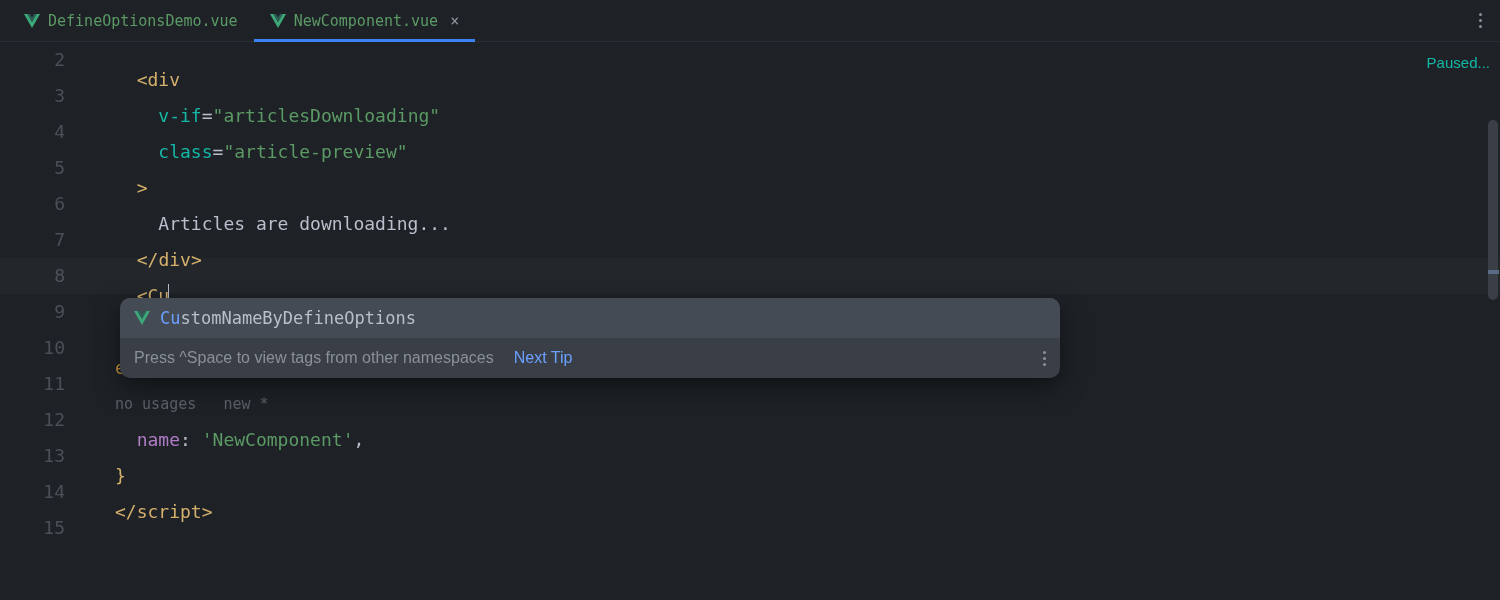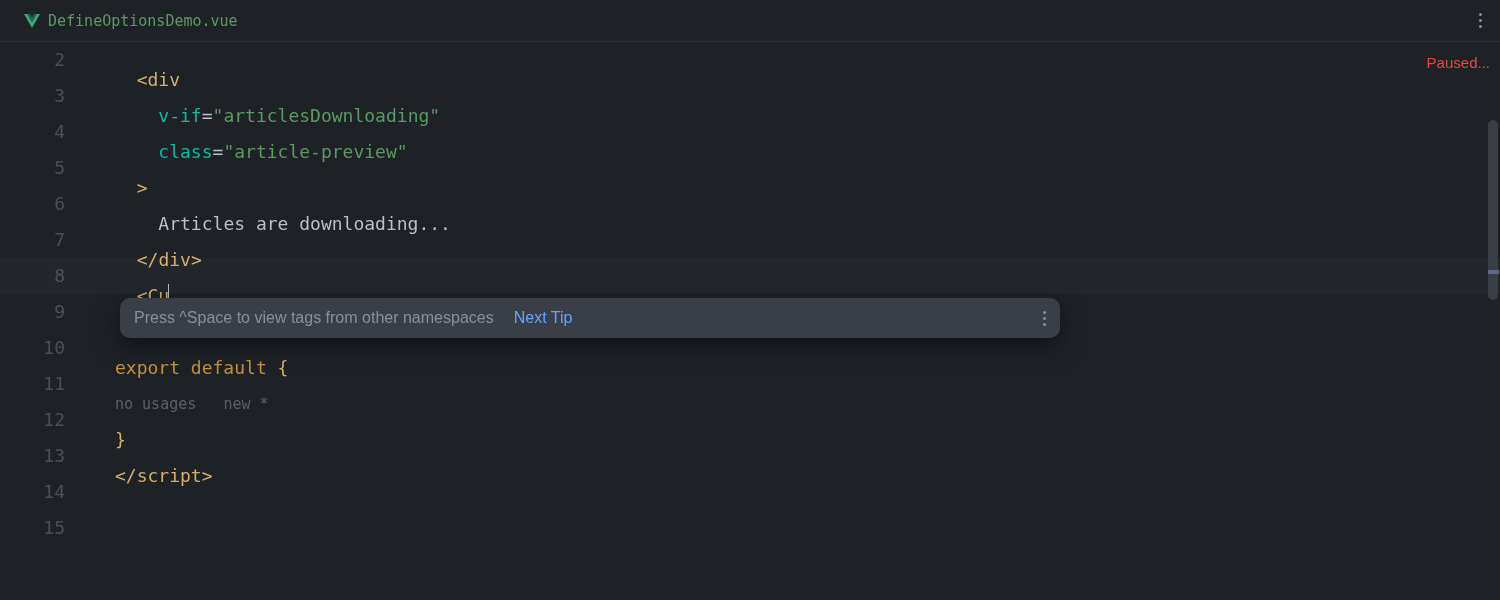--- a/index.html
+++ b/index.html
@@ -109,21 +109,21 @@
     display:inline-block; width:1px; height:22px; background:#b9bfcb;
     vertical-align:middle; margin-left:-1px;
     position:relative; top:-2px;
   }
 
   .status-paused {
     position: absolute;
     top: 54px;
     right: 10px;
     font-size: 15px;
-    color: #ef4444;
+    color: #14b8a6;
     font-family: sans-serif;
   }
 
   
   .popup {
     position: absolute;
     left: 120px;
     top: calc(42px + 36px*7 + 4px);
     width: 940px;
     background: #3a3f47;
@@ -180,20 +180,30 @@
 
 <div class="tabs">
   <div class="tab">
     <span class="vue-icon">
       <svg width="16" height="14" viewBox="0 0 32 28">
           <path d="M0 0 L16 28 L32 0 L25 0 L16 16 L7 0 Z" fill="#3ca877"></path>
           <path d="M7 0 L16 16 L25 0 L20 0 L16 7 L12 0 Z" fill="#2d5f57"></path>
         </svg>
     </span>
     <span>DefineOptionsDemo.vue</span>
+  </div>
+  <div class="tab active">
+    <span class="vue-icon">
+      <svg width="16" height="14" viewBox="0 0 32 28">
+          <path d="M0 0 L16 28 L32 0 L25 0 L16 16 L7 0 Z" fill="#3ca877"></path>
+          <path d="M7 0 L16 16 L25 0 L20 0 L16 7 L12 0 Z" fill="#2d5f57"></path>
+        </svg>
+    </span>
+    <span>NewComponent.vue</span>
+    <span class="close-x">×</span>
   </div>
   <div class="kebab">
     <span></span>
       <span></span>
       <span></span>
   </div>
 </div>
 
 <div class="status-paused">Paused...</div>
 
@@ -222,30 +232,40 @@
     <div class="code-line">    <span class="c-attr">v-if</span><span class="c-punct">=</span><span class="c-str">"</span><span class="c-str">articlesDownloading</span><span class="c-str">"</span></div>
     <div class="code-line">    <span class="c-attr">class</span><span class="c-punct">=</span><span class="c-str">"</span><span class="c-str">article-preview</span><span class="c-str">"</span></div>
     <div class="code-line">  <span class="c-lt">&gt;</span></div>
     <div class="code-line">    <span class="c-text">Articles are downloading...</span></div>
     <div class="code-line">  <span class="c-lt">&lt;/</span><span class="c-tag">div</span><span class="c-lt">&gt;</span></div>
     <div class="code-line">  <span class="c-lt">&lt;</span><span class="c-tag">Cu</span><span class="caret"></span></div>
     <div class="code-line"></div>
     <div class="code-line"></div>
     <div class="code-line" style="margin-top:-36px"><span class="c-keyword">export </span><span class="c-keyword">default </span><span class="c-brace">{</span></div>
     <div class="code-line c-muted" style="font-size:15px;"><span>no usages</span>   <span>new *</span></div>
+    <div class="code-line">  <span class="c-prop">name</span><span class="c-punct">: </span><span class="c-str">'</span><span class="c-str">NewComponent</span><span class="c-str">'</span><span class="c-punct">,</span></div>
     <div class="code-line"><span class="c-brace">}</span></div>
     <div class="code-line"><span class="c-lt">&lt;/</span><span class="c-tag">script</span><span class="c-lt">&gt;</span></div>
     <div class="code-line"></div>
   </div>
 </div>
 
 <div class="scroll-thumb"></div>
 <div class="cl-mark"></div>
 
 <div class="popup">
+  <div class="popup-row">
+    <span class="vue-icon">
+      <svg width="16" height="14" viewBox="0 0 32 28">
+          <path d="M0 0 L16 28 L32 0 L25 0 L16 16 L7 0 Z" fill="#3ca877"></path>
+          <path d="M7 0 L16 16 L25 0 L20 0 L16 7 L12 0 Z" fill="#2d5f57"></path>
+        </svg>
+    </span>
+    <span><span class="match">Cu</span><span>stomNameByDefineOptions</span></span>
+  </div>
   <div class="popup-footer">
     <span>Press ^Space to view tags from other namespaces</span>
     <span class="tip-link">Next Tip</span>
     <span class="spacer"></span>
     <div class="popup-kebab">
         <span></span>
         <span></span>
         <span></span>
       </div>
   </div>

